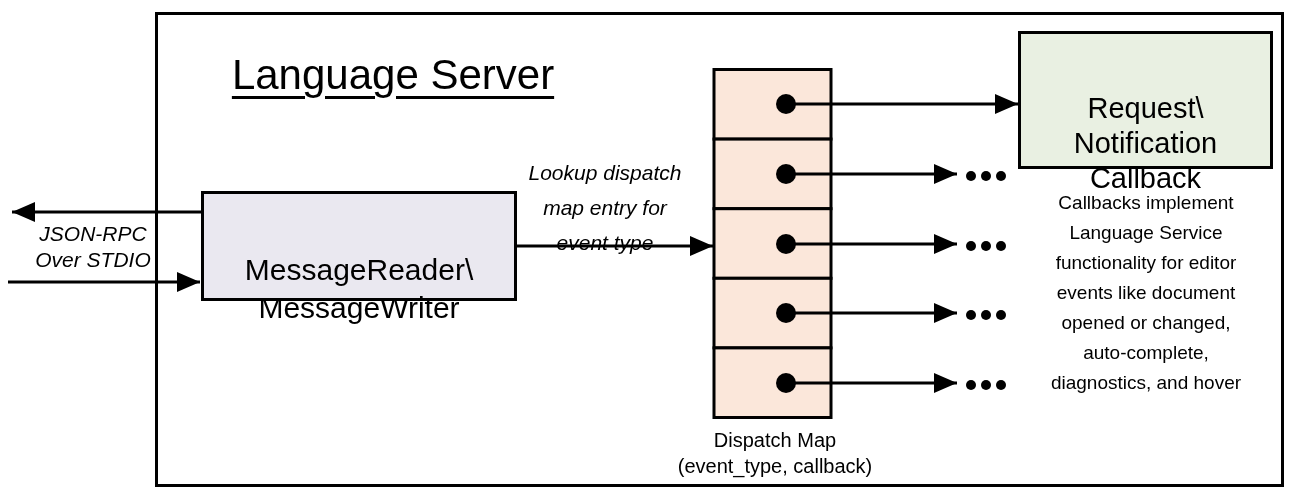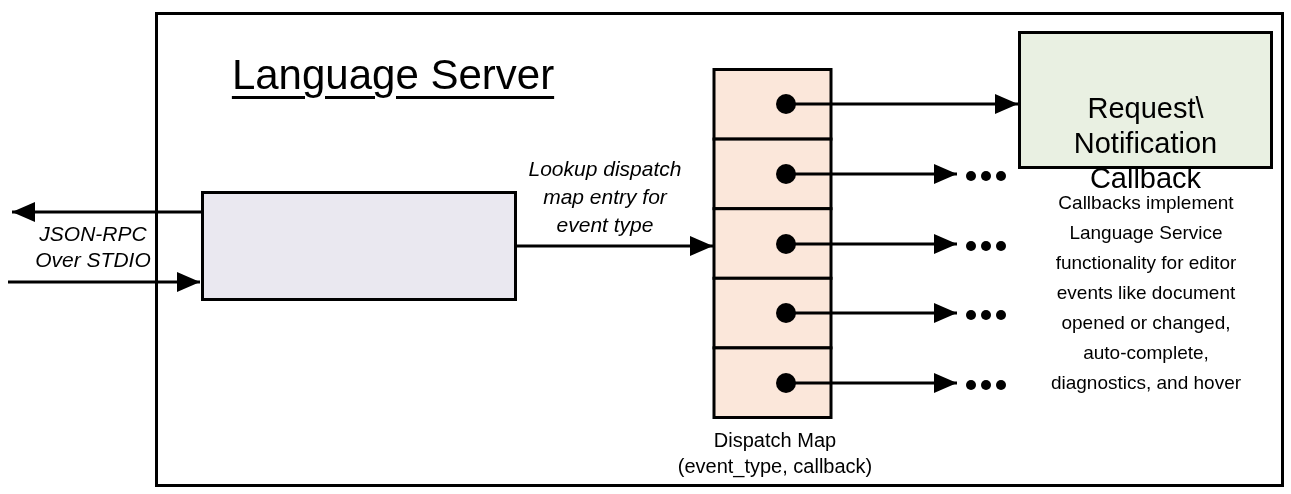--- a/index.html
+++ b/index.html
@@ -35,21 +35,21 @@
   .reader-label{
     left:202px;top:192px;width:314px;height:108px;
     font-size:30px;line-height:38px;
   }
   .reader-caption{
     left:189px;top:309px;width:340px;
     font-size:20px;line-height:27px;
   }
   .lookup-label{
     left:505px;top:155px;width:200px;
-    font-size:21px;line-height:28px;font-style:italic;
+    font-size:21px;line-height:35px;font-style:italic;
   }
   .dispatches-label{
     left:823px;top:42px;width:145px;
     font-size:21px;line-height:26px;font-style:italic;
   }
   .callback-label{
     left:1019px;top:32px;width:253px;height:136px;
     font-size:29px;line-height:35px;
   }
   .callback-caption{
@@ -126,20 +126,22 @@
     </g>
 
     <rect x="1019.5" y="32.5" width="252" height="135" stroke="#000" stroke-width="3" fill="#E9F0E2"></rect>
   </svg>
 
   <div class="lbl title">Language Server</div>
 
   <div class="lbl io-label">JSON-RPC
 Over STDIO</div>
 
+  <div class="lbl box-label reader-label">MessageReader\
+MessageWriter</div>
 
 
   <div class="lbl lookup-label">Lookup dispatch
 map entry for
 event type</div>
 
 
   <div class="lbl box-label callback-label">Request\
 Notification
 Callback</div>

